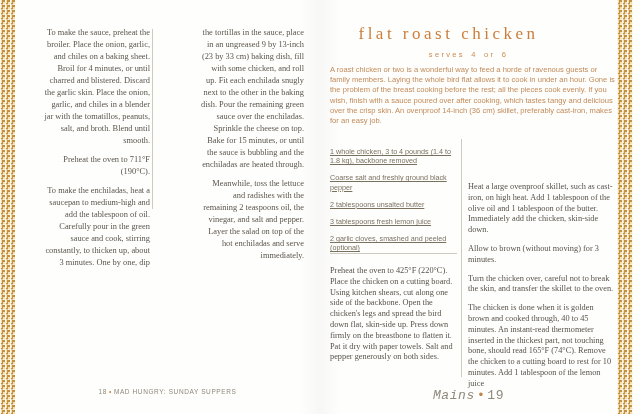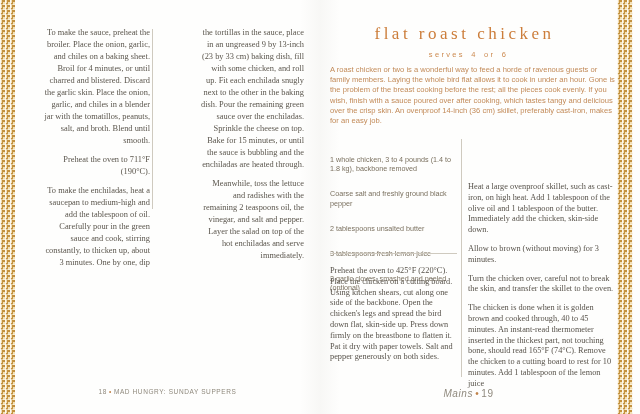--- a/index.html
+++ b/index.html
@@ -21,45 +21,45 @@
   .rule-h{position:absolute;height:1px;background:#cfcabf;}
 
   
   .bodytext{color:#5a554c;font-size:8.4px;line-height:12px;text-align:right;}
   .bodytext p{margin:0 0 7px 0;}
   #lp-col1{position:absolute;left:42px;top:27px;width:108px;}
   #lp-col2{position:absolute;left:159px;top:27px;width:105px;margin-left:40px;}
   #lp-divider{left:152px;top:29px;height:180px;}
 
   
-  #rp-title{position:absolute;left:316px;top:24px;width:297px;text-align:center;
+  #rp-title{position:absolute;left:300px;top:24px;width:297px;text-align:center;
             color:#cc7d3a;font-size:17px;letter-spacing:3.5px;font-weight:400;}
   #rp-serves{position:absolute;left:320px;top:50px;width:297px;text-align:center;
              color:#cc8a50;font-size:7.5px;letter-spacing:2.3px;word-spacing:2px;
              font-family:"Liberation Sans", sans-serif;}
   #rp-intro{position:absolute;left:330px;top:65px;width:285px;
             font-family:"Liberation Sans", sans-serif;color:#c28a58;
             font-size:7.6px;line-height:10.2px;}
   #rp-ingredients{position:absolute;left:330px;top:139px;width:127px;
             font-family:"Liberation Sans", sans-serif;color:#7a705f;
             font-size:7.2px;line-height:9.2px;list-style:none;margin:0;padding:0;}
-  #rp-ingredients li{margin:16px 0 3px 0;}
+  #rp-ingredients li{margin:8px 0 3px 0;text-decoration:underline;}
   #rp-rule-h{left:330px;top:253px;width:127px;}
   #rp-method-left{position:absolute;left:330px;top:266px;width:128px;}
   #rp-method-left p{margin:0;}
   #rp-divider{left:461px;top:139px;height:238px;}
   #rp-method-right{position:absolute;left:468px;top:136px;width:147px;margin-top:46px;}
   .method{color:#57524a;font-size:8.3px;line-height:10.8px;}
   .method p{margin:0 0 8px 0;}
 
   
   .folio{position:absolute;top:388px;font-size:6.5px;letter-spacing:.6px;color:#8f897d;
          font-family:"Liberation Sans", sans-serif;text-align:center;}
   #folio-left{left:15px;width:305px;}
-  #folio-right{left:320px;width:297px;font-family:Liberation Sans, sans-serif;font-size:10px;}
+  #folio-right{left:320px;width:297px;font-family:Liberation Mono, monospace;font-size:13px;}
   #folio-right .section{font-style:italic;}
   .folio .sep{color:#c08249;padding:0 2px;}
 </style>
 </head>
 <body>
 
 <div id="book">
 
   <div id="weave-left" class="weave"></div>
   <div id="weave-right" class="weave"></div>

